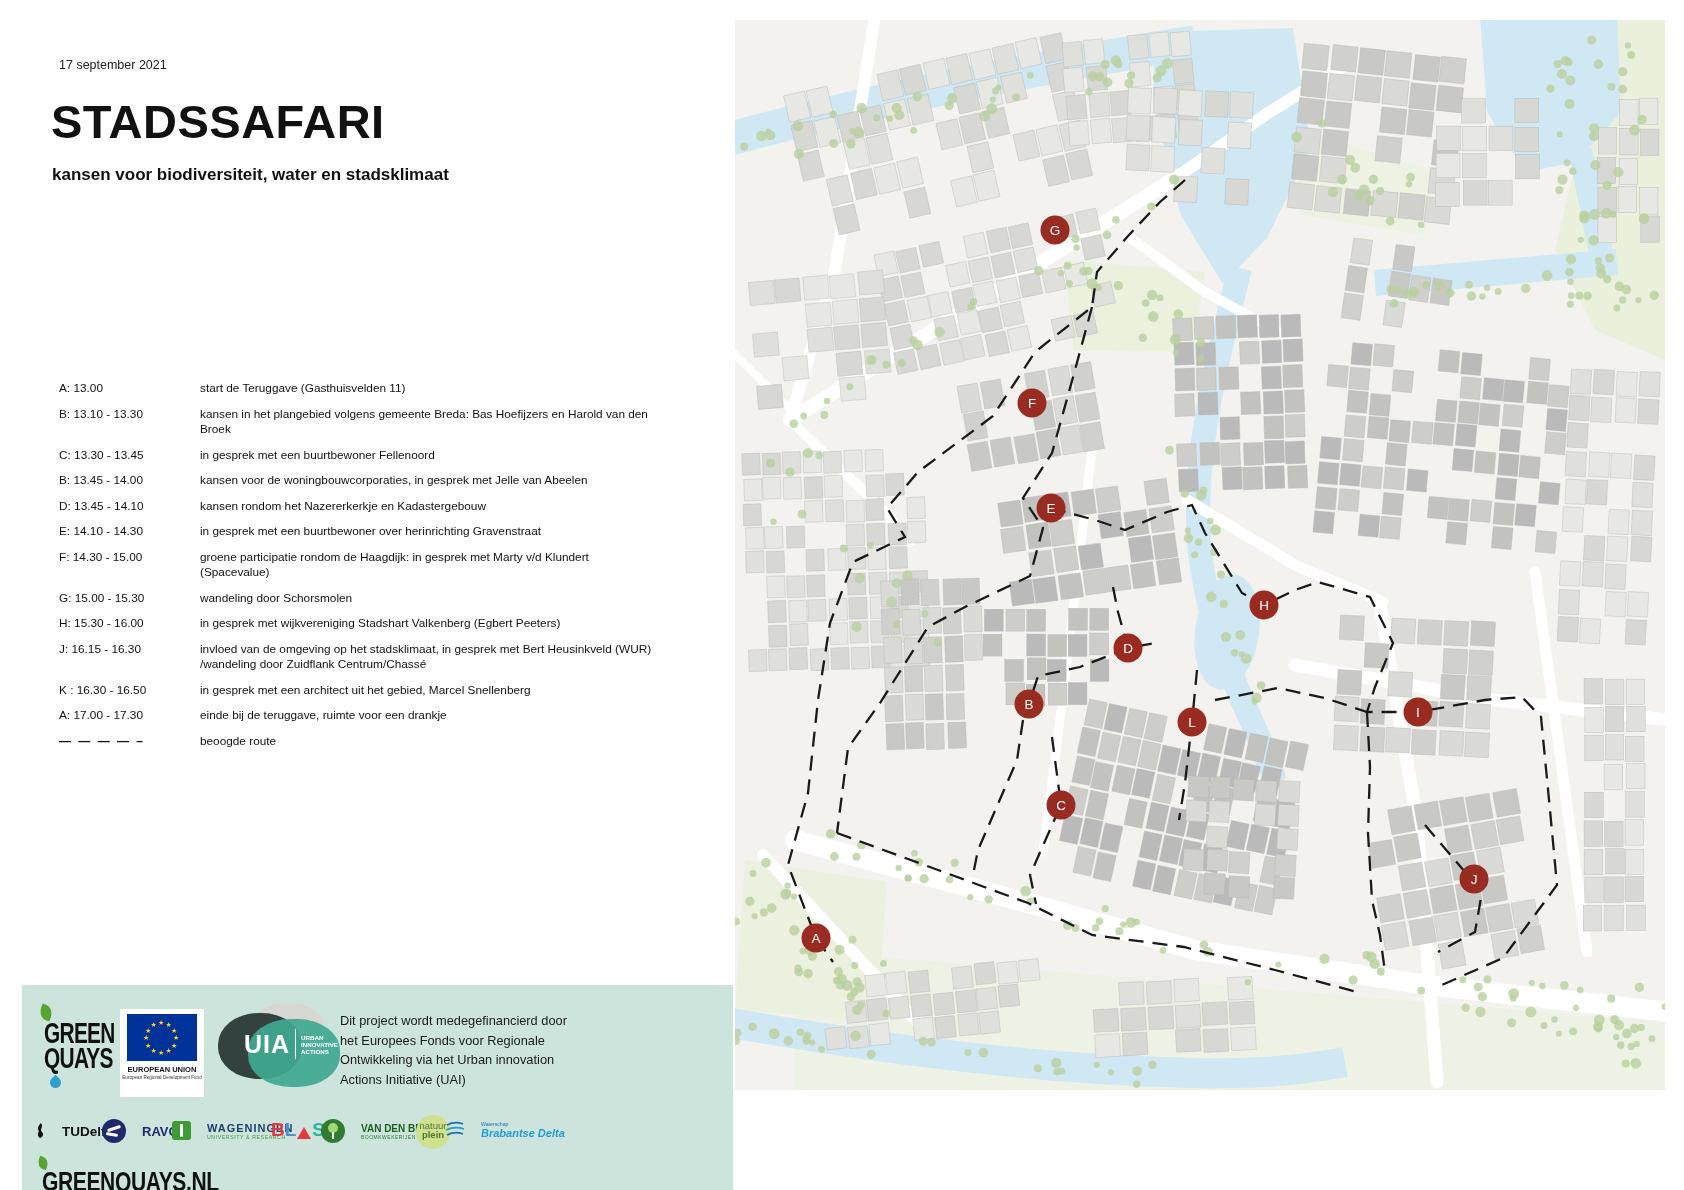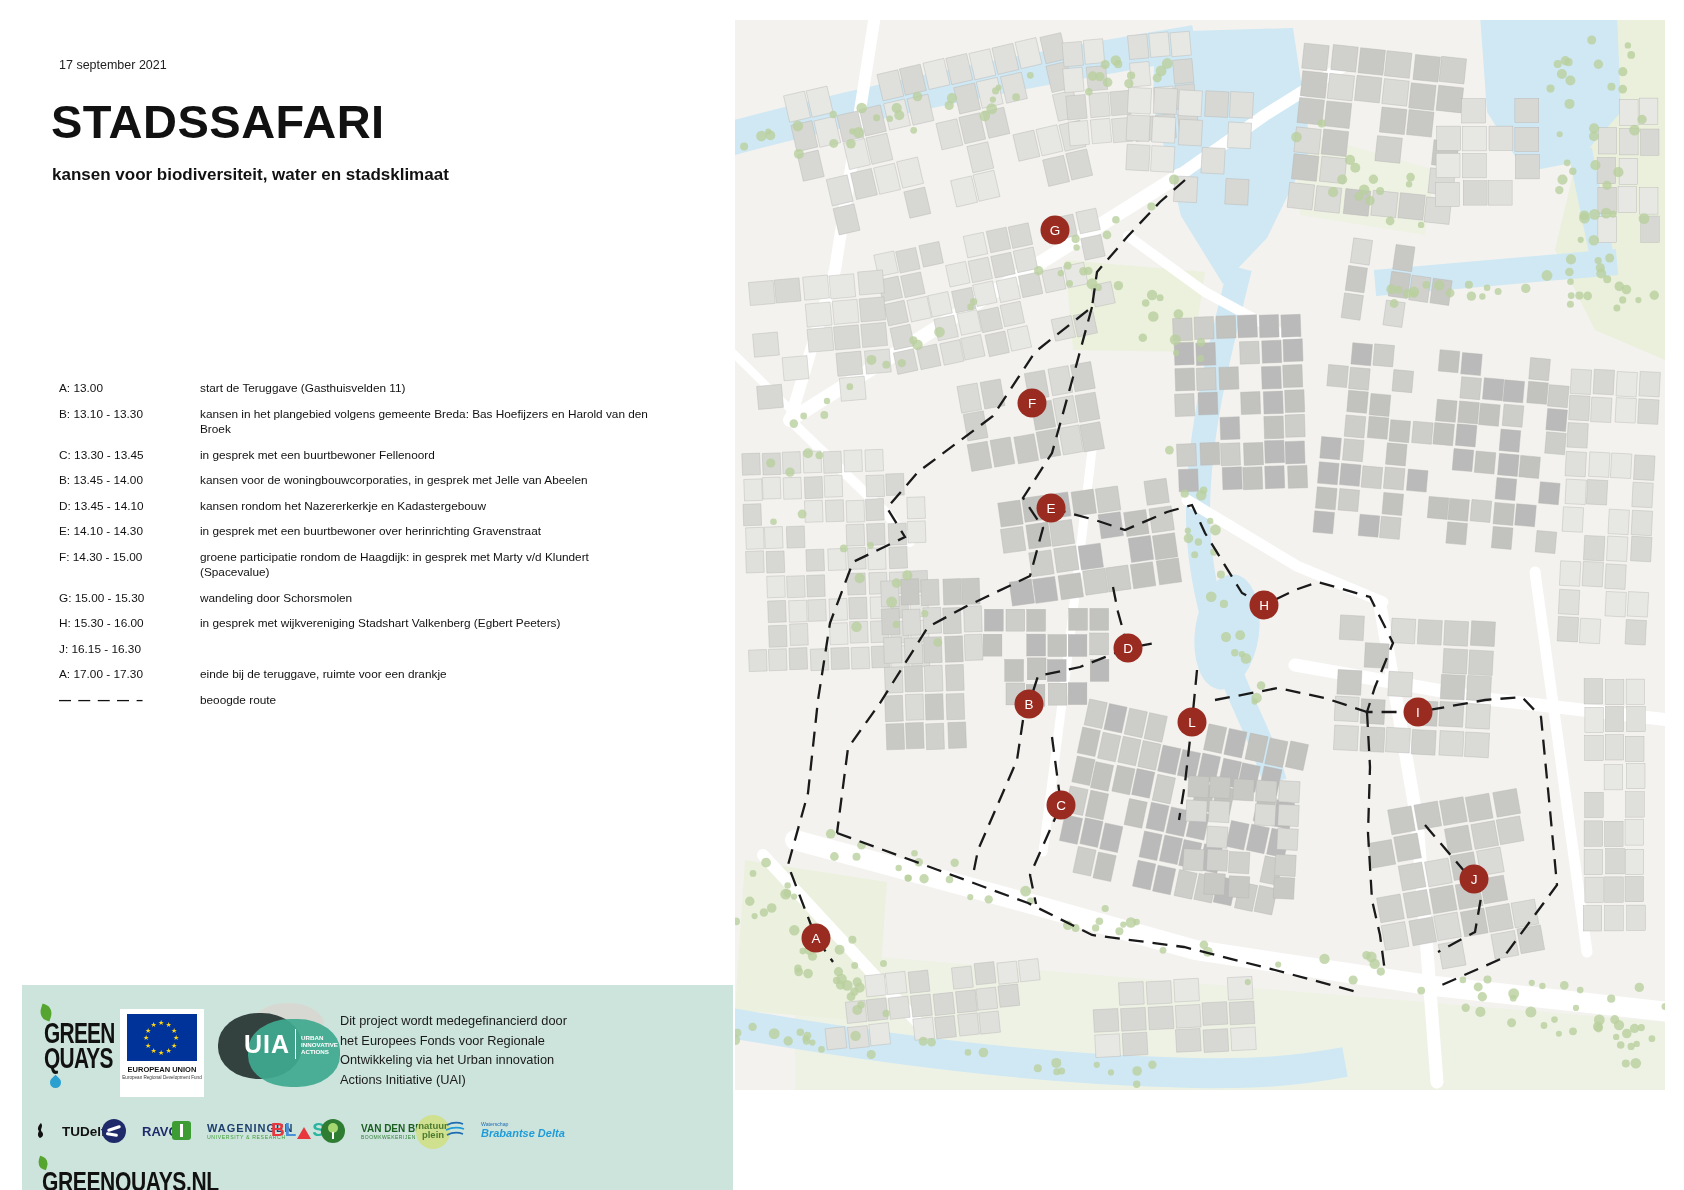--- a/index.html
+++ b/index.html
@@ -89,20 +89,25 @@
       <div class="sched-row">
         <span class="sched-time">G: 15.00 - 15.30</span>
         <span class="sched-desc">wandeling door Schorsmolen</span>
       </div>
       <div class="sched-row">
         <span class="sched-time">H: 15.30 - 16.00</span>
         <span class="sched-desc">in gesprek met wijkvereniging Stadshart Valkenberg (Egbert Peeters)</span>
       </div>
       <div class="sched-row">
         <span class="sched-time">J: 16.15 - 16.30</span>
+        <span class="sched-desc">invloed van de omgeving op het stadsklimaat, in gesprek met Bert Heusinkveld (WUR) /wandeling door Zuidflank Centrum/Chassé</span>
+      </div>
+      <div class="sched-row">
+        <span class="sched-time">K : 16.30 - 16.50</span>
+        <span class="sched-desc">in gesprek met een architect uit het gebied, Marcel Snellenberg</span>
       </div>
       <div class="sched-row">
         <span class="sched-time">A: 17.00 - 17.30</span>
         <span class="sched-desc">einde bij de teruggave, ruimte voor een drankje</span>
       </div>
       <div class="sched-row">
         <span class="sched-time"><span id="legend-symbol">— — — — –</span></span>
         <span class="sched-desc">beoogde route</span>
       </div>
     </div>
@@ -183,21 +188,21 @@
         <div style="position:absolute;left:7px;top:4px;width:10px;height:10px;border-radius:50%;background:#a5d66f;"></div>
         <div style="position:absolute;left:11px;top:13px;width:2px;height:7px;background:#fff;"></div>
       </div>
       <span>
         <span style="display:block;font-size:10px;font-weight:bold;color:#1b5e20;">VAN DEN BERK</span>
         <span style="display:block;font-size:5px;color:#2e7d32;letter-spacing:.5px;">BOOMKWEKERIJEN</span>
       </span>
     </div>
     <div class="partner" style="left:394px;top:130px;">
       <div style="width:34px;height:34px;border-radius:50%;background:#cfe08e;text-align:center;padding-top:6px;box-sizing:border-box;">
-        <span style="display:block;font-size:9.5px;font-weight:bold;color:#4c7a2f;line-height:9px;">natuur</span>
+        <span style="display:block;font-size:9.5px;font-weight:normal;color:#4c7a2f;line-height:9px;">natuur</span>
         <span style="display:block;font-size:9.5px;font-weight:bold;color:#4c7a2f;line-height:10px;">plein</span>
       </div>
     </div>
     <div class="partner" style="left:423px;top:134px;">
       <svg width="20" height="22" viewBox="0 0 20 22">
         <path d="M2,6 Q10,2 18,5" stroke="#1f6cb0" stroke-width="1.8" fill="none"></path>
         <path d="M1,11 Q10,7 19,10" stroke="#1f9cd8" stroke-width="1.8" fill="none"></path>
         <path d="M2,16 Q10,12 18,15" stroke="#1f6cb0" stroke-width="1.8" fill="none"></path>
       </svg>
       <span>

